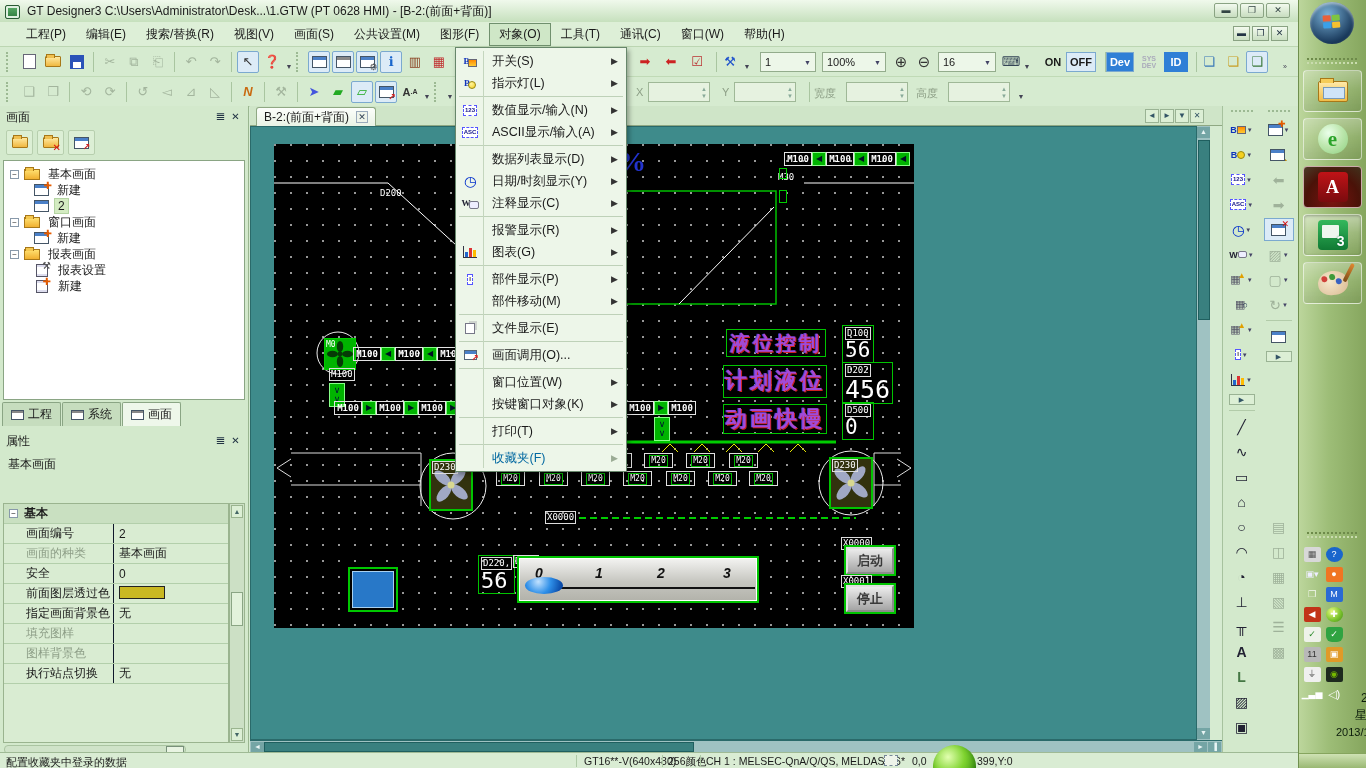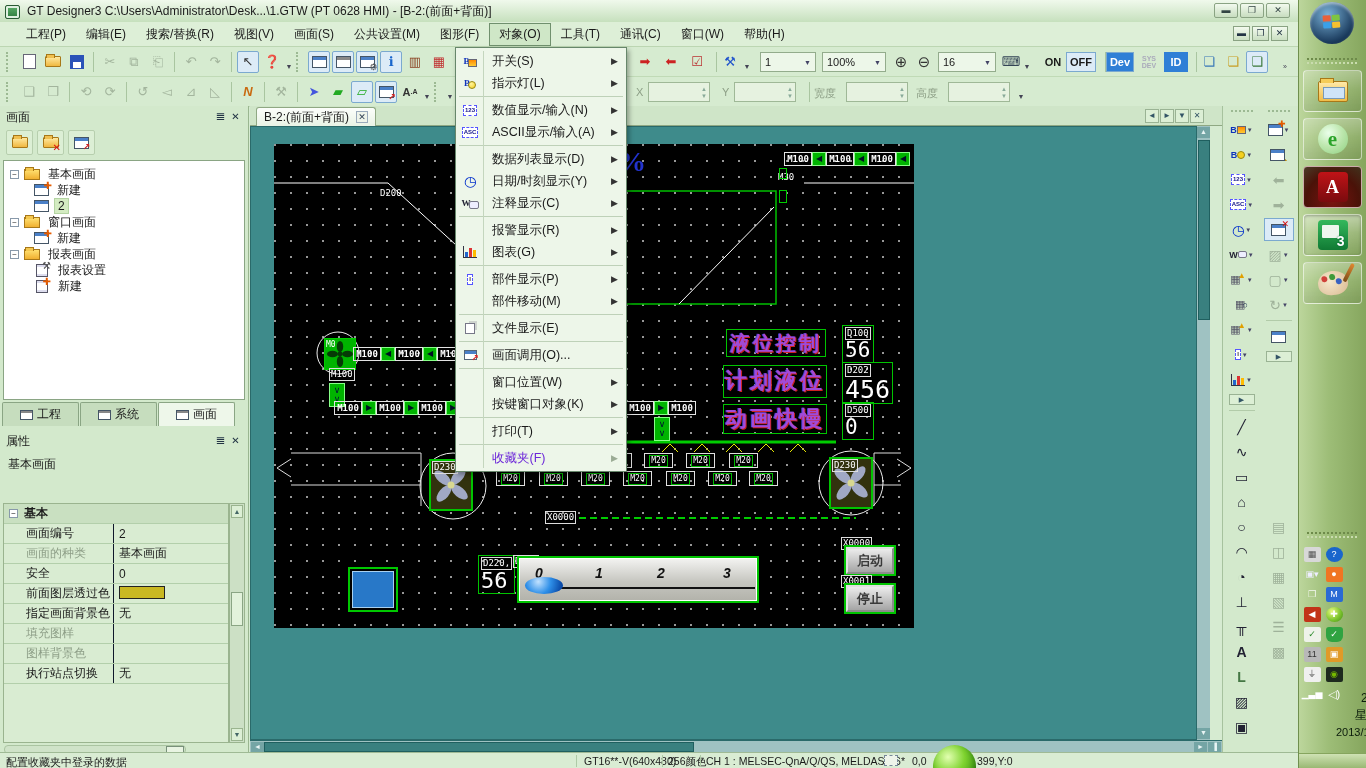--- a/index.html
+++ b/index.html
@@ -51,21 +51,21 @@
 .exp{width:9px;height:9px;border:1px solid #8899aa;background:#fff;font-size:8px;line-height:7px;text-align:center;margin:0 5px 0 6px;color:#333}
 .tfold{width:16px;height:11px;background:linear-gradient(#ffe070,#f0b030);border:1px solid #a87818;margin-right:5px;position:relative}
 .tfold::before{content:"";position:absolute;left:0;top:-3px;width:7px;height:3px;background:#f5c850;border:1px solid #a87818;border-bottom:none}
 .tscr{width:15px;height:12px;background:#fff;border:1px solid #456;box-shadow:inset 0 3px 0 #4a80c8;margin:0 5px 0 0;position:relative}
 .tscr em,.tdoc em{position:absolute;right:-4px;top:-5px;font-style:normal;font-weight:bold;color:#e65c00;font-size:10px}
 .tdoc{width:12px;height:13px;background:#fff;border:1px solid #556;margin:0 7px 0 2px;position:relative;box-shadow:inset 0 2px 0 #dde, inset 0 -2px 0 #dde}
 .tind{width:30px}
 .tlabel{padding:0 3px}
 .tlabel.sel{background:#d4ecc2;border:1px solid #b4d4a2}
 #sptabs{position:absolute;left:2px;top:296px;display:flex;height:24px}
-.ptab{border:1px solid #8aa584;border-bottom:none;background:#c6ddbe;display:flex;align-items:center;gap:4px;padding:0 17px;margin-right:1px;border-radius:2px 2px 0 0;font-size:12px}
+.ptab{border:1px solid #8aa584;border-bottom:none;background:#c6ddbe;display:flex;align-items:center;gap:4px;padding:0 8px;margin-right:1px;border-radius:2px 2px 0 0;font-size:12px}
 .ptab.active{background:#eef7ea}
 .tabico{width:13px;height:10px;background:#fff;border:1px solid #456;box-shadow:inset 0 2px 0 #888}
 
 #propshead{top:324px}
 #propsub{position:absolute;left:8px;top:350px;font-size:12px}
 #propgrid{position:absolute;left:3px;top:397px;width:226px;height:240px;border:1px solid #9ab48f;background:#d9ecd2;font-size:12px}
 .prow{height:20px;display:flex;border-bottom:1px solid #b3cfab;align-items:center}
 .prow.group{background:#c9e0c1;font-weight:bold}
 .pname{width:110px;padding-left:22px;border-right:1px solid #0f172a;white-space:nowrap;overflow:hidden;height:100%;display:flex;align-items:center}
 .prow.group .pname{border-right:none;padding-left:20px}
@@ -112,21 +112,21 @@
 .tick{position:absolute;top:7px;color:#111;font-weight:bold;font-style:italic;font-size:14px}
 #strack{position:absolute;left:24px;top:29px;width:212px;height:2px;background:#111}
 #sknob{position:absolute;left:6px;top:19px;width:38px;height:17px;border-radius:50%;background:radial-gradient(circle at 35% 28%,#c2e2ff,#2e8fe8 45%,#0a4aa8 85%)}
 #bluesq{position:absolute;left:74px;top:423px;width:50px;height:45px;border:2px solid #00c800;padding:2px;background:#000}
 #bluesq div{width:100%;height:100%;background:#2878c8;border:1px solid #a8d0f0}
 
 #objmenu{position:absolute;left:455px;top:47px;width:172px;background:#edf6e9;border:1px solid #67876b;box-shadow:2px 3px 5px rgba(0,0,0,.35);z-index:60;padding:2px 0}
 #objmenu::before{content:"";position:absolute;left:27px;top:3px;bottom:3px;width:1px;background:#c4d6be}
 .omi{height:22px;display:flex;align-items:center;font-size:12.5px;position:relative;padding-left:4px}
 .omi .lbl{margin-left:12px;white-space:nowrap}
-.omi.dis .lbl{color:#6d28d9}
+.omi.dis .lbl{color:#0369a1}
 .sub{position:absolute;right:8px;font-size:9px;color:#333}
 .omi.dis .sub{color:#9aab94}
 .osep{height:1px;background:#bed1b8;margin:2px 3px}
 .mi{width:20px;height:16px;display:flex;align-items:center;justify-content:center;position:relative;font-size:10px}
 .mi b{color:#1133bb;font-size:9px;font-family:"Liberation Serif",serif}
 .mi .blk{display:inline-block;width:9px;height:8px;background:linear-gradient(#f80,#fc3);border:1px solid #667;margin-left:-2px;margin-top:4px}
 .mi .bulb{display:inline-block;width:8px;height:8px;border-radius:50%;background:radial-gradient(circle at 35% 30%,#fff6a0,#f5d020);border:1px solid #998810;margin-left:-2px;margin-top:3px}
 .dash{border:1px dashed #55f;font-size:6px;color:#118;font-weight:bold;padding:0 1px;line-height:9px;background:#fff}
 .mi .clockg{color:#0633cc;font-size:14px}
 .mi .bub{display:inline-block;width:10px;height:8px;border:1px solid #778;border-radius:2px;background:#eef;margin-left:-2px;margin-top:4px}

